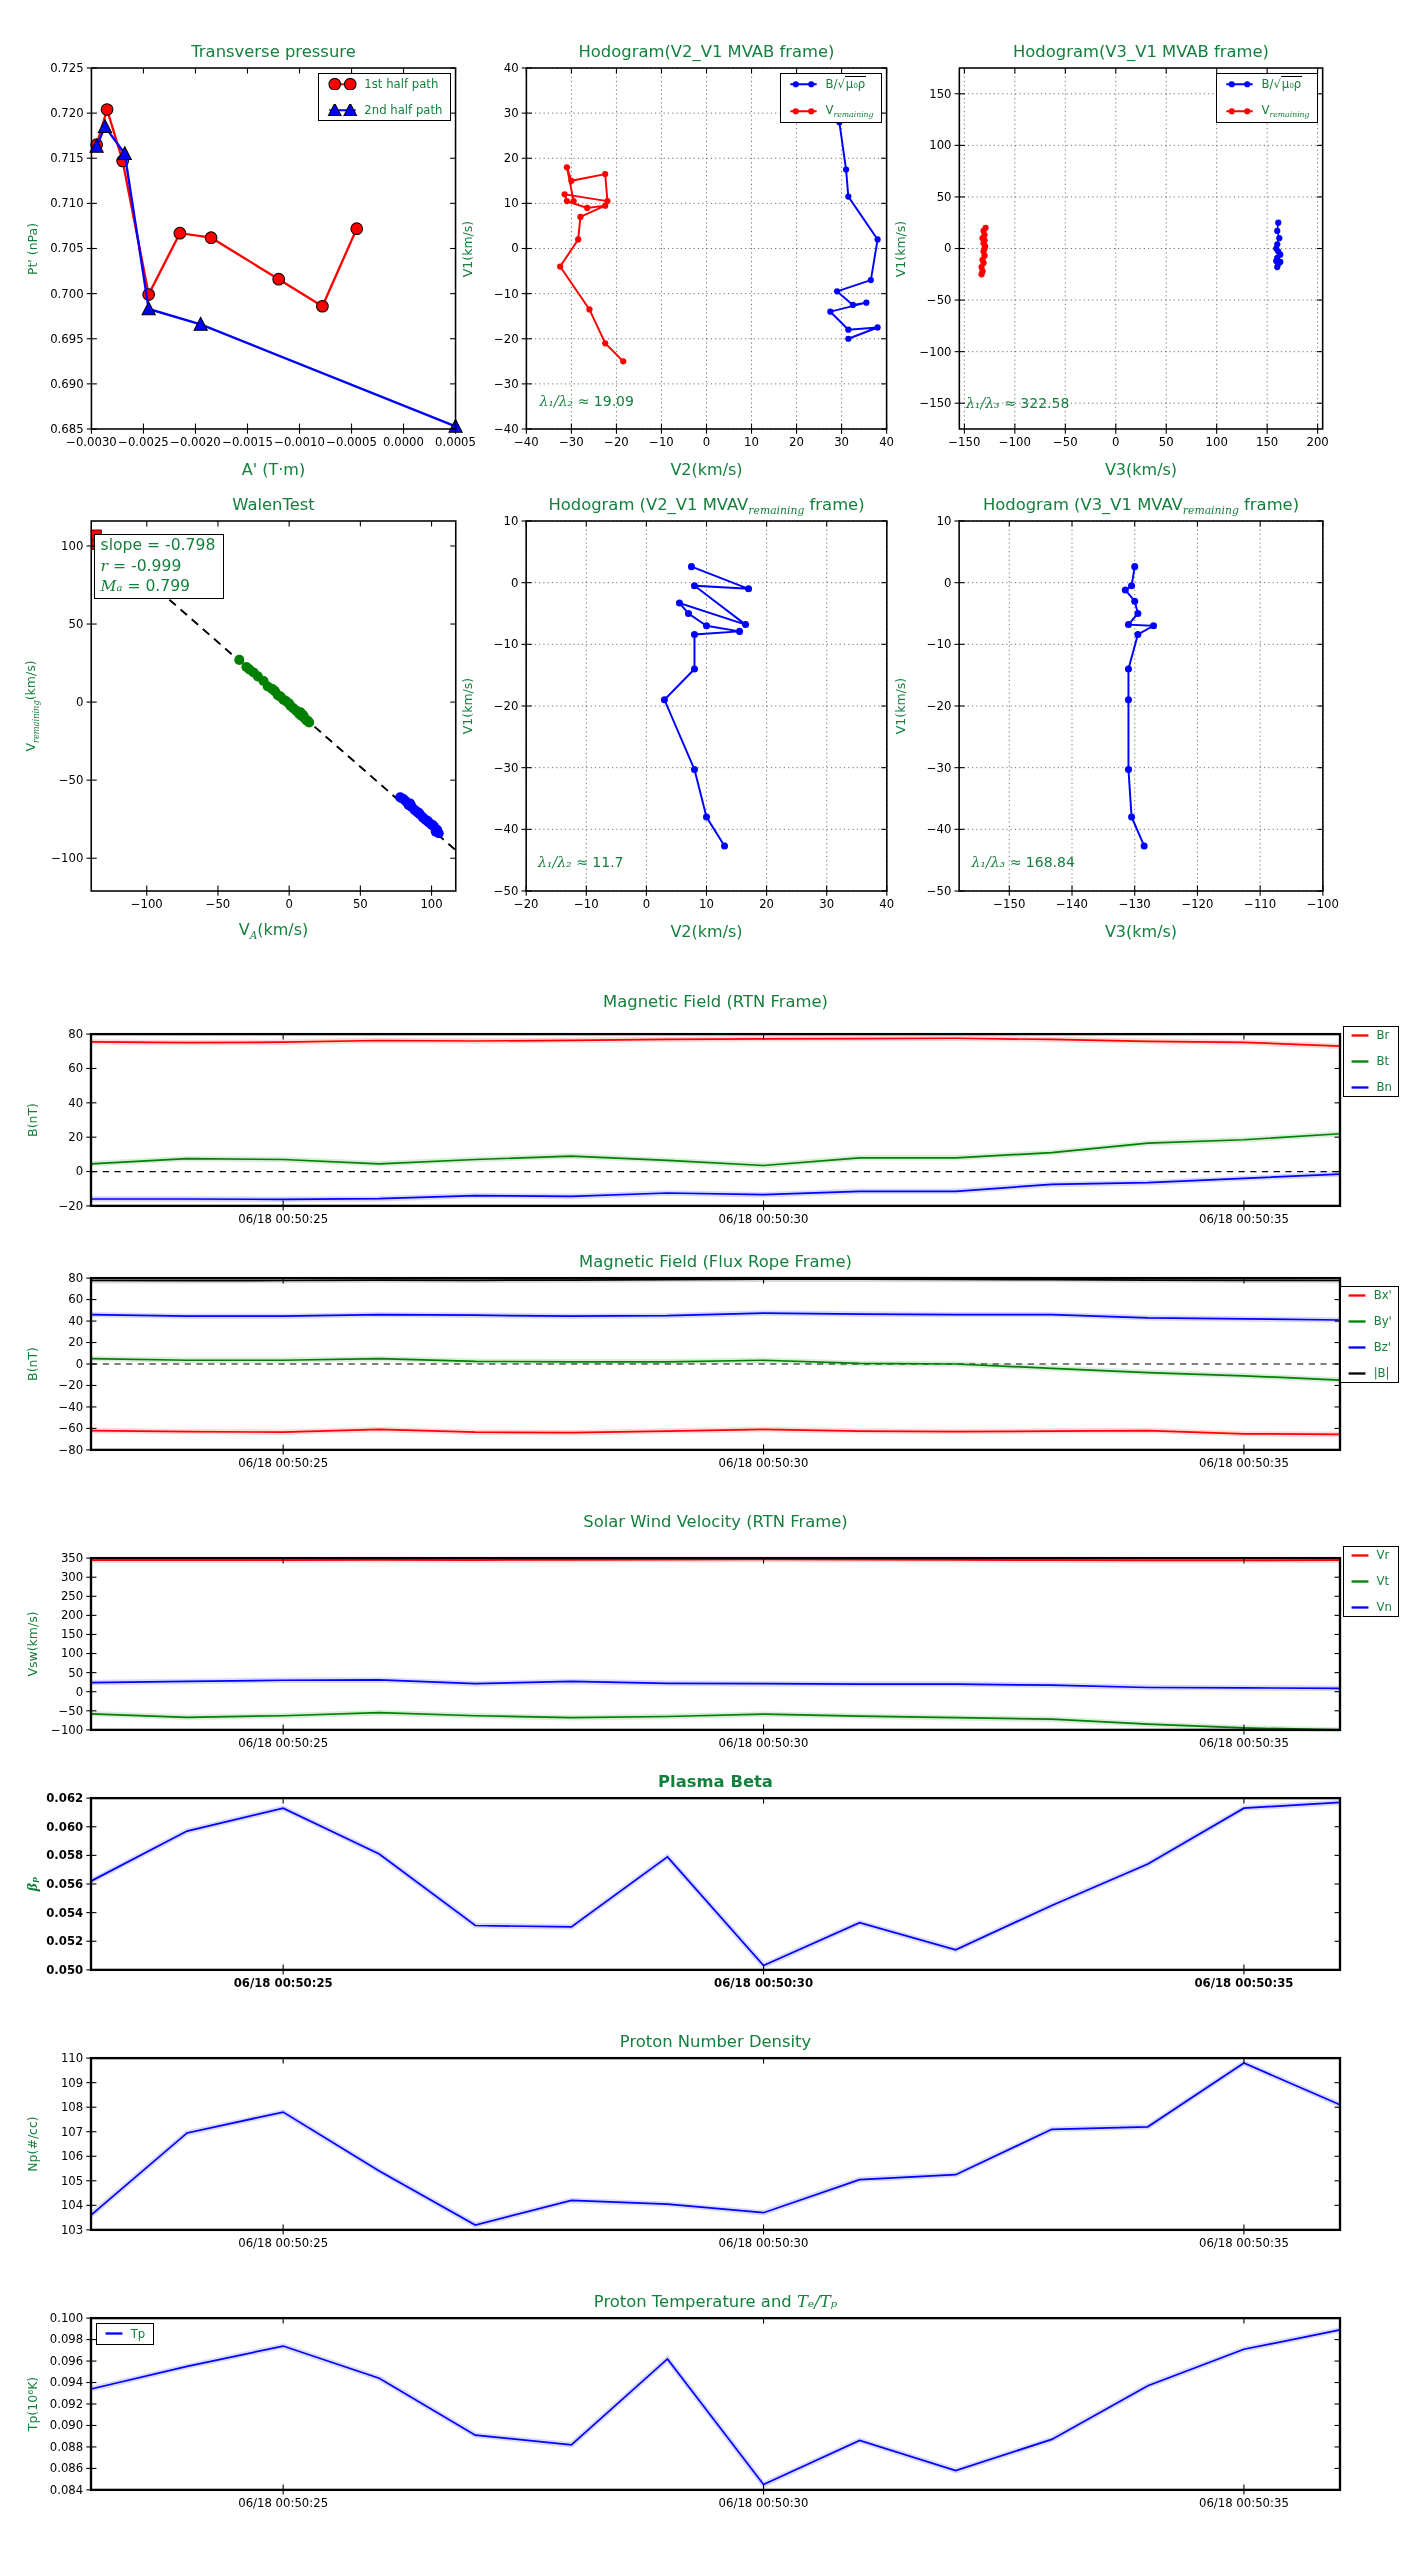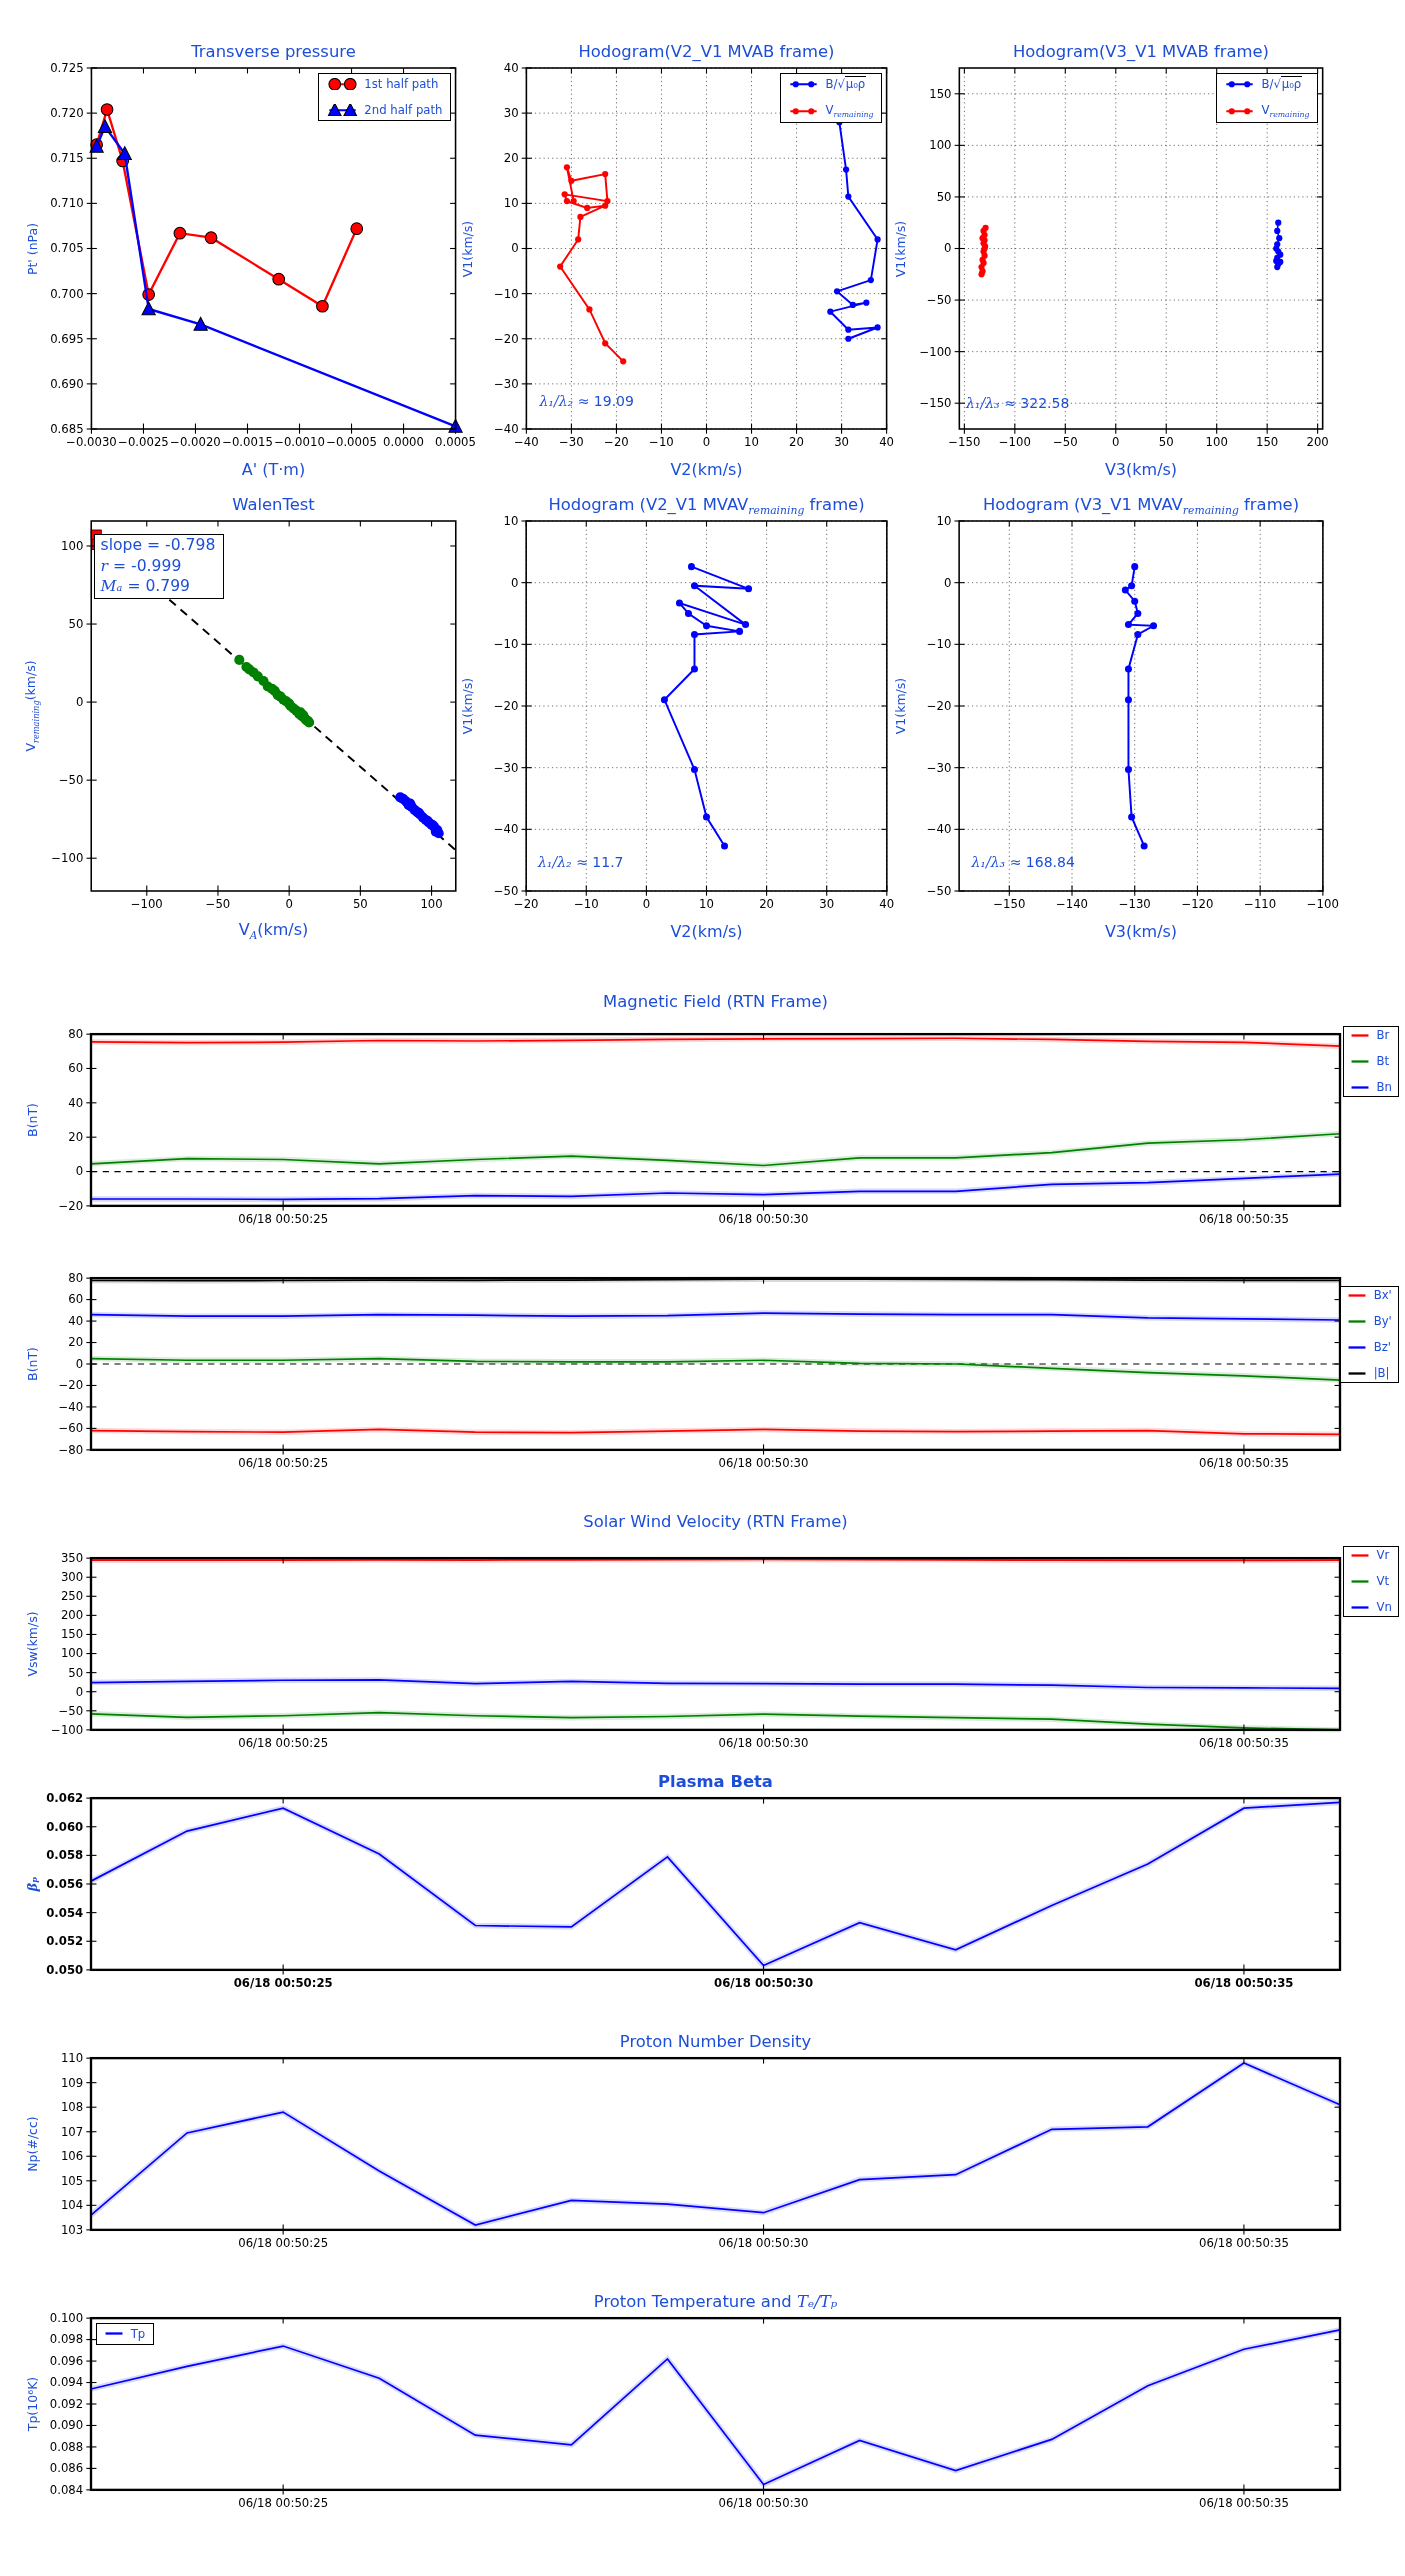--- a/index.html
+++ b/index.html
@@ -1,17 +1,17 @@
 <!DOCTYPE html>
 <html style="font-size:12.5px"><head>
 <meta charset="utf-8">
 <style>
   html,body{margin:0;padding:0;background:#fff;}
   .fig{position:relative;width:1405px;height:2576px;background:#ffffff;
-       font-family:"DejaVu Sans",sans-serif;color:#1d4ed8;}
+       font-family:"DejaVu Sans",sans-serif;color:#15803d;}
   .panel{position:absolute;}
   .plot-svg{position:absolute;left:0;top:0;width:100%;height:100%;overflow:visible;}
   .ptitle{position:absolute;left:-47px;right:-47px;top:-26px;text-align:center;
           font-size:16.4px;white-space:nowrap;}
   .pxlabel{position:absolute;left:0;right:0;bottom:-50px;text-align:center;font-size:16px;}
   .pylabel{position:absolute;left:-59px;top:50%;transform:translate(-50%,-50%) rotate(-90deg);
            font-size:12.5px;white-space:nowrap;}
   .legend{position:absolute;background:#fff;border:1.6px solid #000;padding:3.1px 7.8px;
           display:flex;flex-direction:column;gap:12px;font-size:11.7px;white-space:nowrap;z-index:4;}
   .legend.tr{top:4.7px;right:4.7px;}
@@ -672,20 +672,21 @@
         <div class="litem">
           <svg width="20" height="11" viewBox="0 0 26 14">
             <line x1="2" y1="7" x2="24" y2="7" stroke="#0000ff" stroke-width="3"></line>
           </svg>
           <span>Bn</span>
         </div>
       </div>
     </div>
 
   <div class="panel" style="left:91px;top:1278px;width:1249px;height:172px;">
+    <div class="ptitle">Magnetic Field (Flux Rope Frame)</div>
     <div class="pylabel">B(nT)</div>
     <svg class="plot-svg" viewBox="0 0 1600 220">
         <line x1="0" y1="110" x2="1600" y2="110" stroke="#000" stroke-width="1.6" stroke-dasharray="8,7"></line>
         <polyline points="0.00,195.25 123.08,196.63 246.15,197.31 369.23,193.88 492.31,197.31 615.38,198.00 738.46,195.94 861.54,193.88 984.62,195.94 1107.69,196.63 1230.77,195.94 1353.85,195.25 1476.92,199.38 1600.00,200.06" fill="none" stroke="#ff0000" stroke-width="7" opacity="0.15"></polyline>
         <polyline points="0.00,195.25 123.08,196.63 246.15,197.31 369.23,193.88 492.31,197.31 615.38,198.00 738.46,195.94 861.54,193.88 984.62,195.94 1107.69,196.63 1230.77,195.94 1353.85,195.25 1476.92,199.38 1600.00,200.06" fill="none" stroke="#ff0000" stroke-width="2.2"></polyline>
         <polyline points="0.00,103.13 123.08,105.19 246.15,105.19 369.23,103.13 492.31,106.56 615.38,107.25 738.46,107.25 861.54,105.19 984.62,109.31 1107.69,110.00 1230.77,115.50 1353.85,121.00 1476.92,125.13 1600.00,130.63" fill="none" stroke="#008000" stroke-width="7" opacity="0.15"></polyline>
         <polyline points="0.00,103.13 123.08,105.19 246.15,105.19 369.23,103.13 492.31,106.56 615.38,107.25 738.46,107.25 861.54,105.19 984.62,109.31 1107.69,110.00 1230.77,115.50 1353.85,121.00 1476.92,125.13 1600.00,130.63" fill="none" stroke="#008000" stroke-width="2.2"></polyline>
         <polyline points="0.00,46.75 123.08,48.81 246.15,48.81 369.23,46.75 492.31,47.44 615.38,48.81 738.46,48.13 861.54,44.69 984.62,46.06 1107.69,46.75 1230.77,46.75 1353.85,50.88 1476.92,52.25 1600.00,53.63" fill="none" stroke="#0000ff" stroke-width="7" opacity="0.15"></polyline>
         <polyline points="0.00,46.75 123.08,48.81 246.15,48.81 369.23,46.75 492.31,47.44 615.38,48.81 738.46,48.13 861.54,44.69 984.62,46.06 1107.69,46.75 1230.77,46.75 1353.85,50.88 1476.92,52.25 1600.00,53.63" fill="none" stroke="#0000ff" stroke-width="2.2"></polyline>
         <polyline points="0.00,3.02 123.08,3.30 246.15,3.02 369.23,2.48 492.31,2.75 615.38,2.48 738.46,1.93 861.54,1.38 984.62,1.38 1107.69,1.65 1230.77,1.93 1353.85,2.48 1476.92,2.75 1600.00,3.02" fill="none" stroke="#000000" stroke-width="7" opacity="0.15"></polyline>

